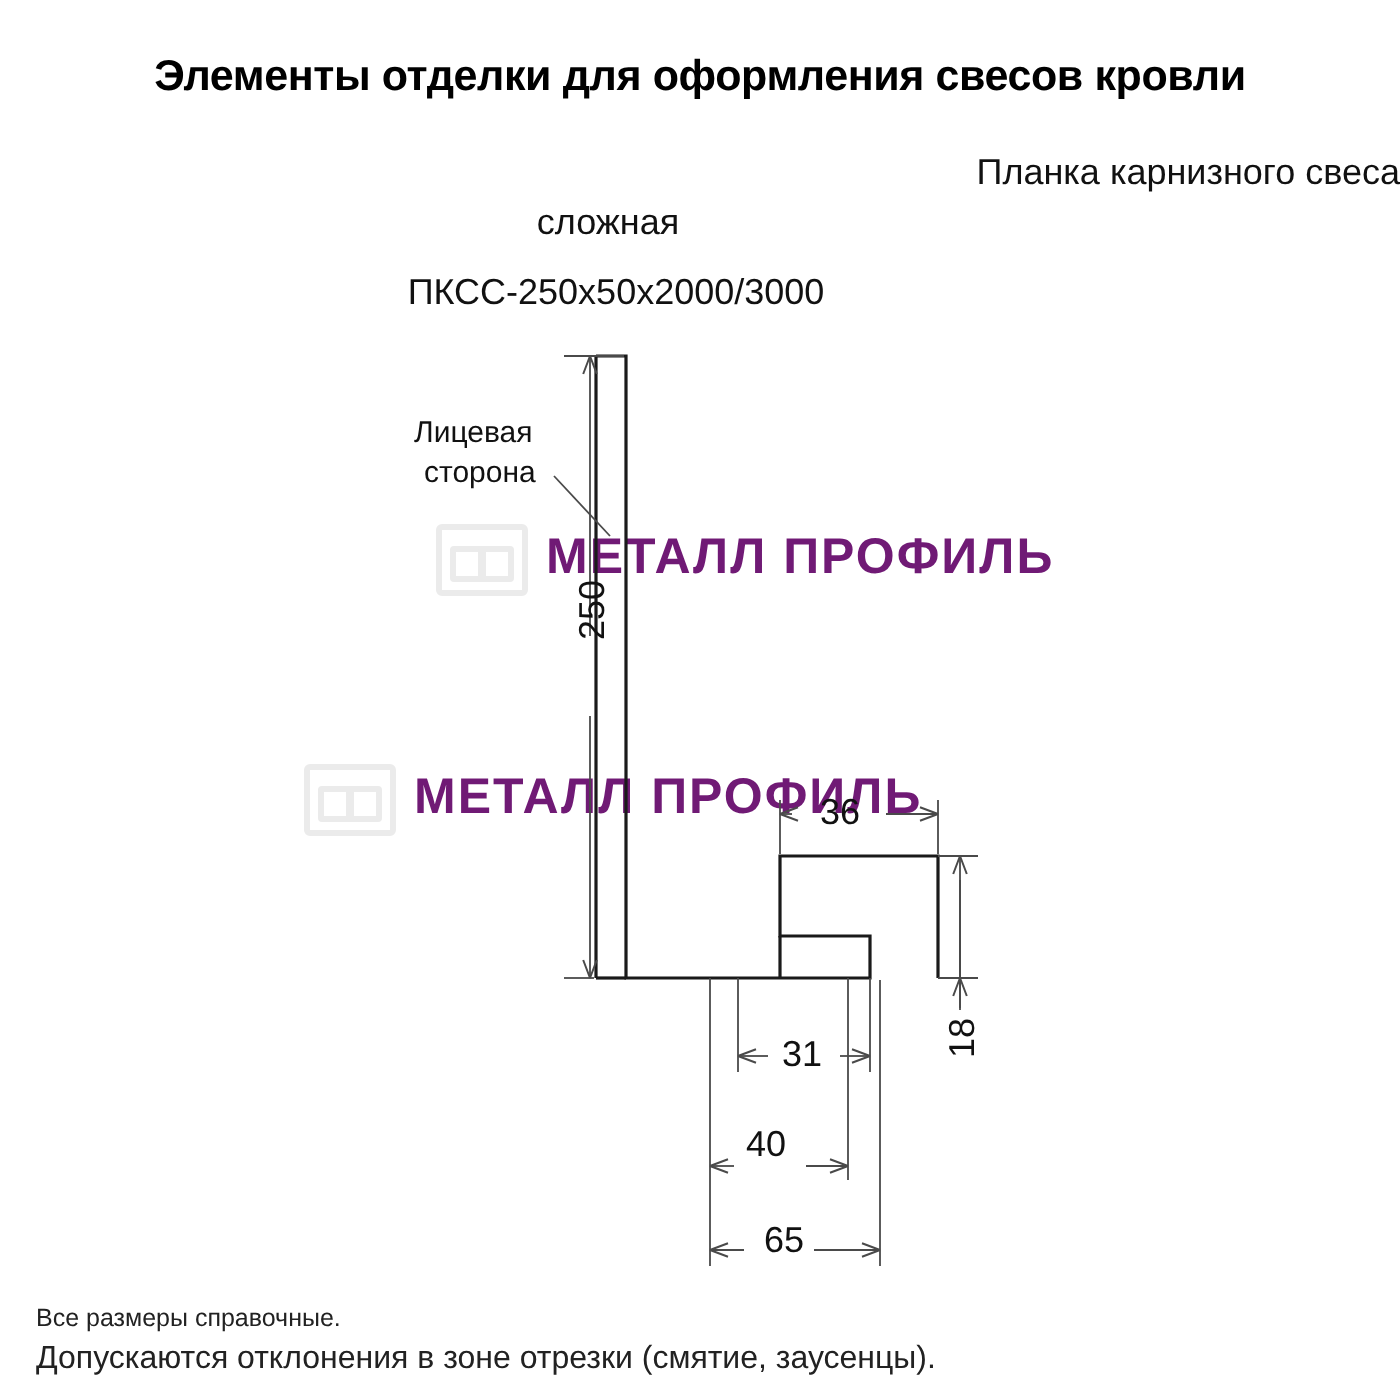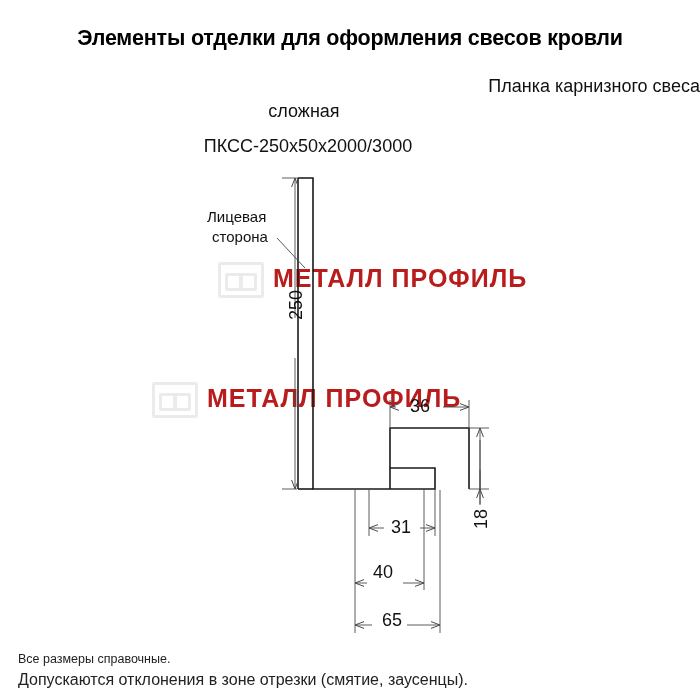--- a/index.html
+++ b/index.html
@@ -61,21 +61,21 @@
   }
   .drawing {
     position: absolute;
     top: 0;
     left: 0;
     width: 700px;
     height: 700px;
   }
   .wm {
     position: absolute;
-    color: #b91c1c;
+    color: #701a75;
     font-weight: bold;
     font-size: 25px;
     letter-spacing: 1px;
     white-space: nowrap;
     user-select: none;
   }
   .wm .wmbox {
     display: inline-block;
     vertical-align: middle;
     width: 40px;

